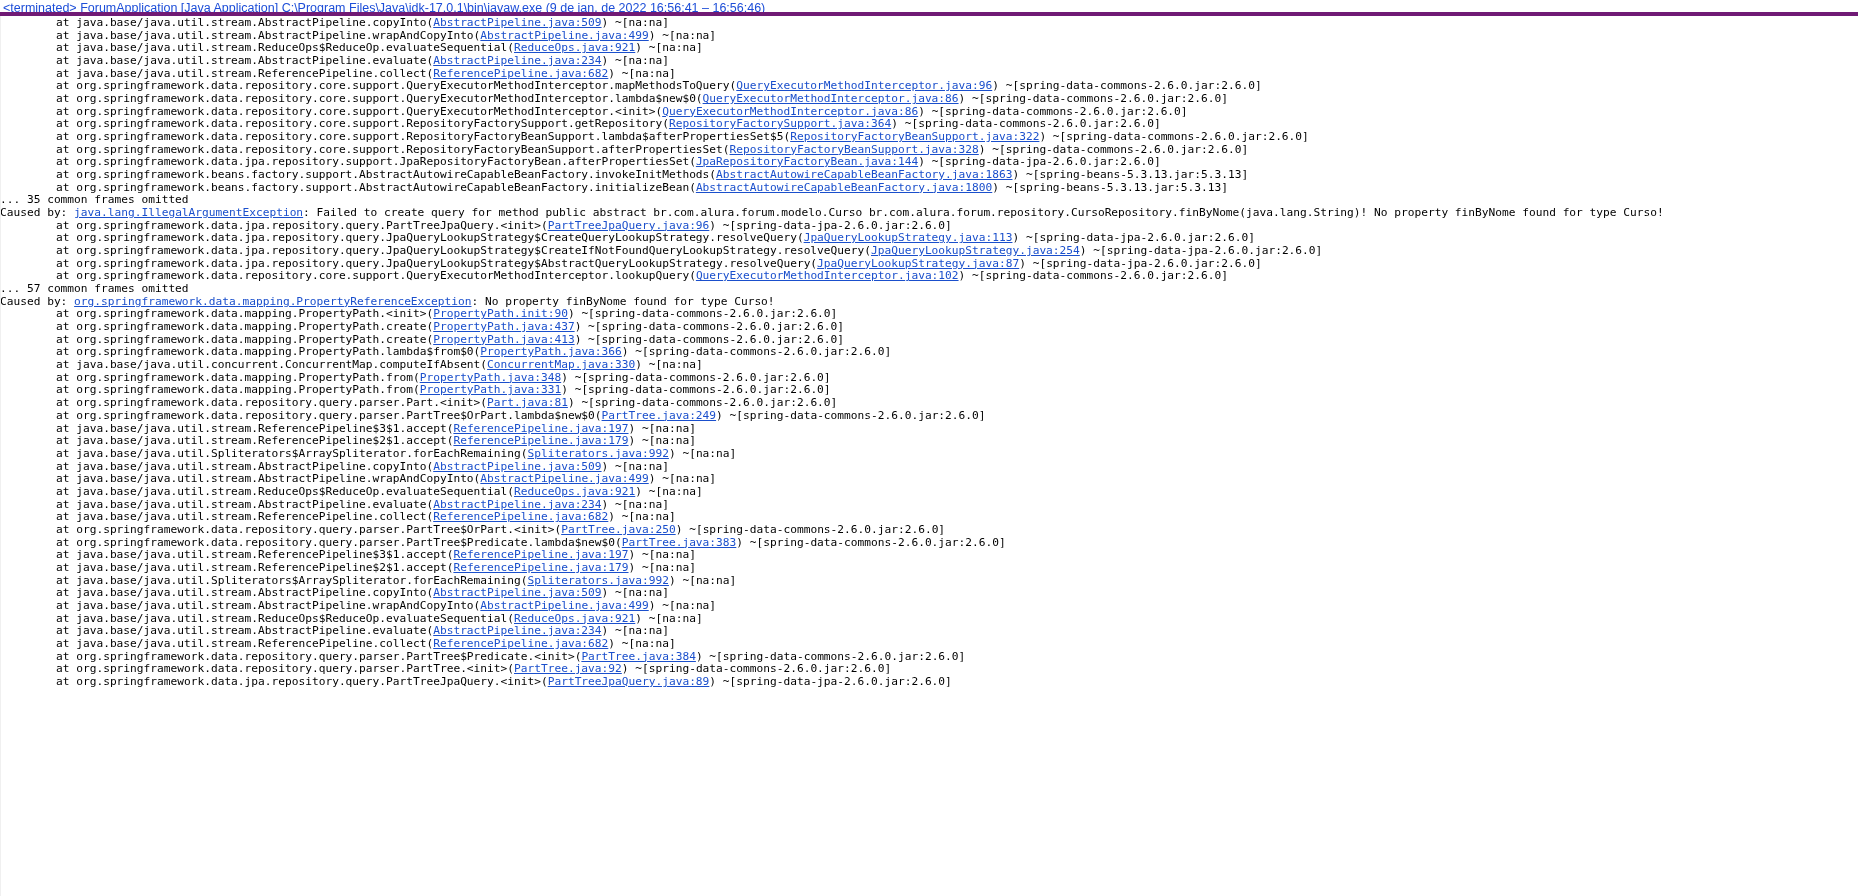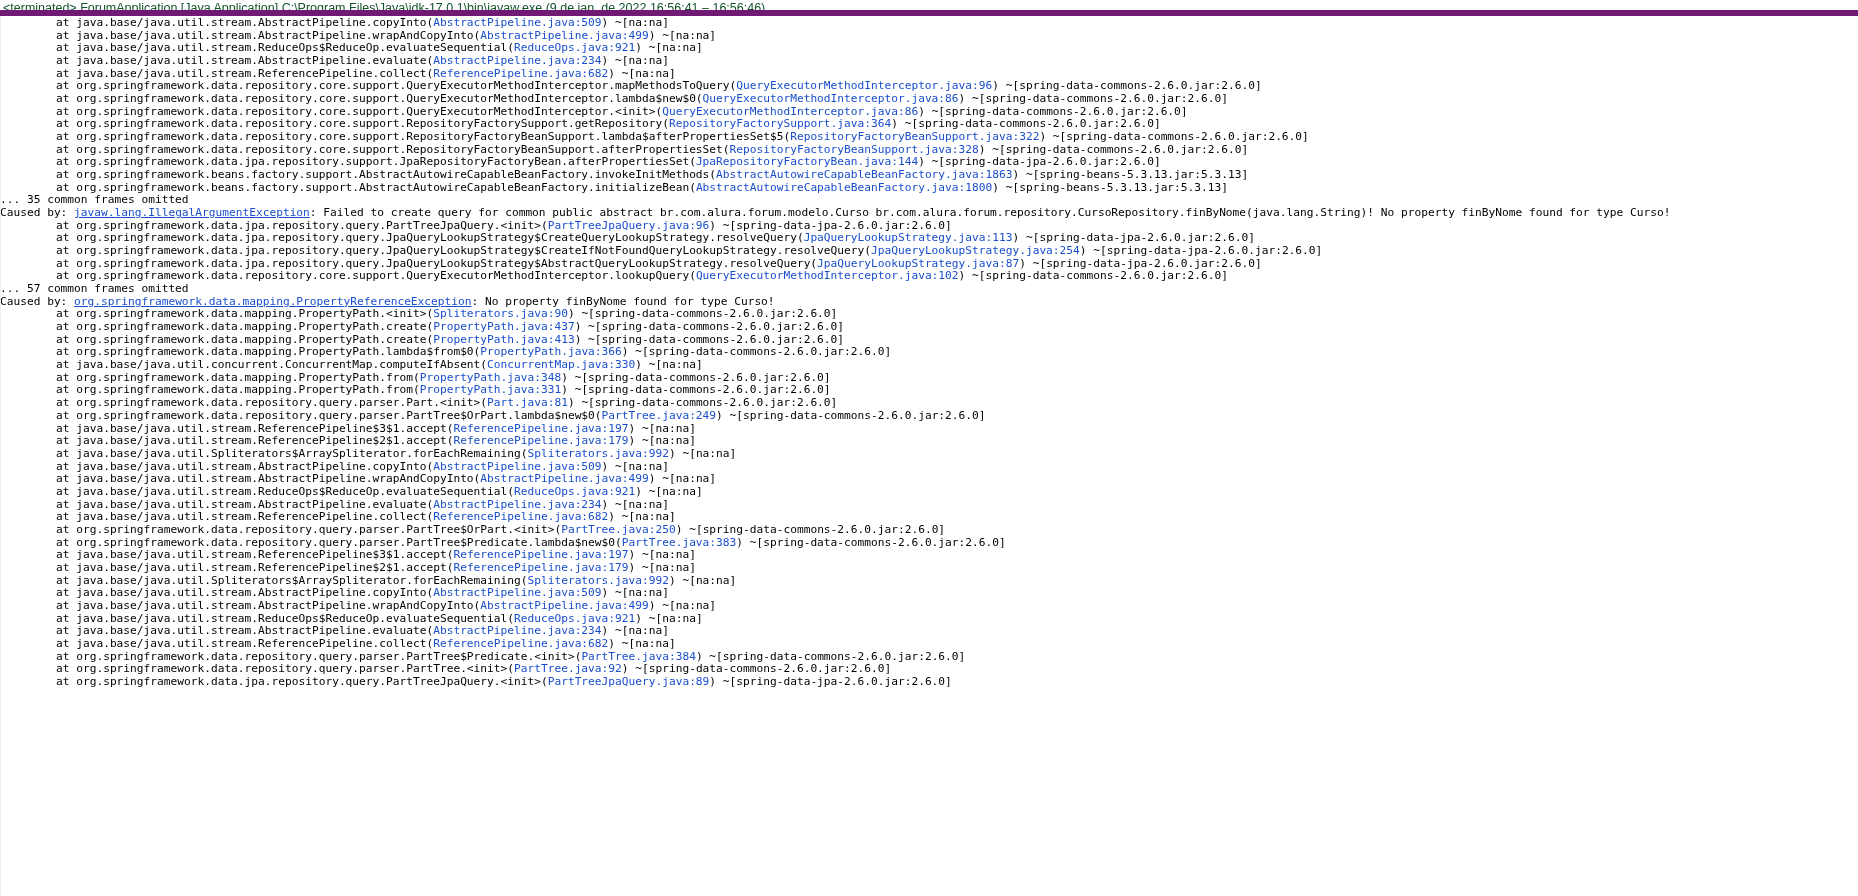--- a/index.html
+++ b/index.html
@@ -13,24 +13,24 @@
     font-family: "DejaVu Sans Mono", "Liberation Mono", monospace;
   }
 
   
   .console-header {
     height: 16px;
     line-height: 16px;
     padding: 0 2px 0 3px;
     font-family: "Liberation Sans", sans-serif;
     font-size: 12.5px;
-    color: #14532d;
+    color: #1d4ed8;
     white-space: nowrap;
     background: #ffffff;
-    border-bottom: 6px solid #701a75;
+    border-bottom: 4px solid #701a75;
     overflow: hidden;
   }
 
   
   .console-body {
     position: relative;
     height: 880px;
     width: 1858px;
     overflow: hidden;
     background: #ffffff;
@@ -49,20 +49,21 @@
   }
 
   
   .lvl-at   { padding-left: 56px; }
   .lvl-omit { }
   .lvl-root { padding-left: 0px; }
 
   
   .lnk {
     color: #1a4fcc;
+    text-decoration: underline;
     cursor: pointer;
   }
   .exc-lnk {
     color: #1a4fcc;
     text-decoration: underline;
     cursor: pointer;
   }
 
   
   .gutter-left {
@@ -88,29 +89,29 @@
       <div class="log-line lvl-at"><span>at org.springframework.data.repository.core.support.QueryExecutorMethodInterceptor.mapMethodsToQuery(</span><span class="lnk">QueryExecutorMethodInterceptor.java:96</span><span>) ~[spring-data-commons-2.6.0.jar:2.6.0]</span></div>
       <div class="log-line lvl-at"><span>at org.springframework.data.repository.core.support.QueryExecutorMethodInterceptor.lambda$new$0(</span><span class="lnk">QueryExecutorMethodInterceptor.java:86</span><span>) ~[spring-data-commons-2.6.0.jar:2.6.0]</span></div>
       <div class="log-line lvl-at"><span>at org.springframework.data.repository.core.support.QueryExecutorMethodInterceptor.&lt;init&gt;(</span><span class="lnk">QueryExecutorMethodInterceptor.java:86</span><span>) ~[spring-data-commons-2.6.0.jar:2.6.0]</span></div>
       <div class="log-line lvl-at"><span>at org.springframework.data.repository.core.support.RepositoryFactorySupport.getRepository(</span><span class="lnk">RepositoryFactorySupport.java:364</span><span>) ~[spring-data-commons-2.6.0.jar:2.6.0]</span></div>
       <div class="log-line lvl-at"><span>at org.springframework.data.repository.core.support.RepositoryFactoryBeanSupport.lambda$afterPropertiesSet$5(</span><span class="lnk">RepositoryFactoryBeanSupport.java:322</span><span>) ~[spring-data-commons-2.6.0.jar:2.6.0]</span></div>
       <div class="log-line lvl-at"><span>at org.springframework.data.repository.core.support.RepositoryFactoryBeanSupport.afterPropertiesSet(</span><span class="lnk">RepositoryFactoryBeanSupport.java:328</span><span>) ~[spring-data-commons-2.6.0.jar:2.6.0]</span></div>
       <div class="log-line lvl-at"><span>at org.springframework.data.jpa.repository.support.JpaRepositoryFactoryBean.afterPropertiesSet(</span><span class="lnk">JpaRepositoryFactoryBean.java:144</span><span>) ~[spring-data-jpa-2.6.0.jar:2.6.0]</span></div>
       <div class="log-line lvl-at"><span>at org.springframework.beans.factory.support.AbstractAutowireCapableBeanFactory.invokeInitMethods(</span><span class="lnk">AbstractAutowireCapableBeanFactory.java:1863</span><span>) ~[spring-beans-5.3.13.jar:5.3.13]</span></div>
       <div class="log-line lvl-at"><span>at org.springframework.beans.factory.support.AbstractAutowireCapableBeanFactory.initializeBean(</span><span class="lnk">AbstractAutowireCapableBeanFactory.java:1800</span><span>) ~[spring-beans-5.3.13.jar:5.3.13]</span></div>
       <div class="log-line lvl-omit"><span>... 35 common frames omitted</span></div>
-      <div class="log-line lvl-root"><span>Caused by: </span><span class="exc-lnk">javaw.lang.IllegalArgumentException</span><span>: Failed to create query for common public abstract br.com.alura.forum.modelo.Curso br.com.alura.forum.repository.CursoRepository.finByNome(java.lang.String)! No property finByNome found for type Curso!</span></div>
+      <div class="log-line lvl-root"><span>Caused by: </span><span class="exc-lnk">java.lang.IllegalArgumentException</span><span>: Failed to create query for method public abstract br.com.alura.forum.modelo.Curso br.com.alura.forum.repository.CursoRepository.finByNome(java.lang.String)! No property finByNome found for type Curso!</span></div>
       <div class="log-line lvl-at"><span>at org.springframework.data.jpa.repository.query.PartTreeJpaQuery.&lt;init&gt;(</span><span class="lnk">PartTreeJpaQuery.java:96</span><span>) ~[spring-data-jpa-2.6.0.jar:2.6.0]</span></div>
       <div class="log-line lvl-at"><span>at org.springframework.data.jpa.repository.query.JpaQueryLookupStrategy$CreateQueryLookupStrategy.resolveQuery(</span><span class="lnk">JpaQueryLookupStrategy.java:113</span><span>) ~[spring-data-jpa-2.6.0.jar:2.6.0]</span></div>
       <div class="log-line lvl-at"><span>at org.springframework.data.jpa.repository.query.JpaQueryLookupStrategy$CreateIfNotFoundQueryLookupStrategy.resolveQuery(</span><span class="lnk">JpaQueryLookupStrategy.java:254</span><span>) ~[spring-data-jpa-2.6.0.jar:2.6.0]</span></div>
       <div class="log-line lvl-at"><span>at org.springframework.data.jpa.repository.query.JpaQueryLookupStrategy$AbstractQueryLookupStrategy.resolveQuery(</span><span class="lnk">JpaQueryLookupStrategy.java:87</span><span>) ~[spring-data-jpa-2.6.0.jar:2.6.0]</span></div>
       <div class="log-line lvl-at"><span>at org.springframework.data.repository.core.support.QueryExecutorMethodInterceptor.lookupQuery(</span><span class="lnk">QueryExecutorMethodInterceptor.java:102</span><span>) ~[spring-data-commons-2.6.0.jar:2.6.0]</span></div>
       <div class="log-line lvl-omit"><span>... 57 common frames omitted</span></div>
       <div class="log-line lvl-root"><span>Caused by: </span><span class="exc-lnk">org.springframework.data.mapping.PropertyReferenceException</span><span>: No property finByNome found for type Curso!</span></div>
-      <div class="log-line lvl-at"><span>at org.springframework.data.mapping.PropertyPath.&lt;init&gt;(</span><span class="lnk">Spliterators.java:90</span><span>) ~[spring-data-commons-2.6.0.jar:2.6.0]</span></div>
+      <div class="log-line lvl-at"><span>at org.springframework.data.mapping.PropertyPath.&lt;init&gt;(</span><span class="lnk">PropertyPath.init:90</span><span>) ~[spring-data-commons-2.6.0.jar:2.6.0]</span></div>
       <div class="log-line lvl-at"><span>at org.springframework.data.mapping.PropertyPath.create(</span><span class="lnk">PropertyPath.java:437</span><span>) ~[spring-data-commons-2.6.0.jar:2.6.0]</span></div>
       <div class="log-line lvl-at"><span>at org.springframework.data.mapping.PropertyPath.create(</span><span class="lnk">PropertyPath.java:413</span><span>) ~[spring-data-commons-2.6.0.jar:2.6.0]</span></div>
       <div class="log-line lvl-at"><span>at org.springframework.data.mapping.PropertyPath.lambda$from$0(</span><span class="lnk">PropertyPath.java:366</span><span>) ~[spring-data-commons-2.6.0.jar:2.6.0]</span></div>
       <div class="log-line lvl-at"><span>at java.base/java.util.concurrent.ConcurrentMap.computeIfAbsent(</span><span class="lnk">ConcurrentMap.java:330</span><span>) ~[na:na]</span></div>
       <div class="log-line lvl-at"><span>at org.springframework.data.mapping.PropertyPath.from(</span><span class="lnk">PropertyPath.java:348</span><span>) ~[spring-data-commons-2.6.0.jar:2.6.0]</span></div>
       <div class="log-line lvl-at"><span>at org.springframework.data.mapping.PropertyPath.from(</span><span class="lnk">PropertyPath.java:331</span><span>) ~[spring-data-commons-2.6.0.jar:2.6.0]</span></div>
       <div class="log-line lvl-at"><span>at org.springframework.data.repository.query.parser.Part.&lt;init&gt;(</span><span class="lnk">Part.java:81</span><span>) ~[spring-data-commons-2.6.0.jar:2.6.0]</span></div>
       <div class="log-line lvl-at"><span>at org.springframework.data.repository.query.parser.PartTree$OrPart.lambda$new$0(</span><span class="lnk">PartTree.java:249</span><span>) ~[spring-data-commons-2.6.0.jar:2.6.0]</span></div>
       <div class="log-line lvl-at"><span>at java.base/java.util.stream.ReferencePipeline$3$1.accept(</span><span class="lnk">ReferencePipeline.java:197</span><span>) ~[na:na]</span></div>
       <div class="log-line lvl-at"><span>at java.base/java.util.stream.ReferencePipeline$2$1.accept(</span><span class="lnk">ReferencePipeline.java:179</span><span>) ~[na:na]</span></div>

